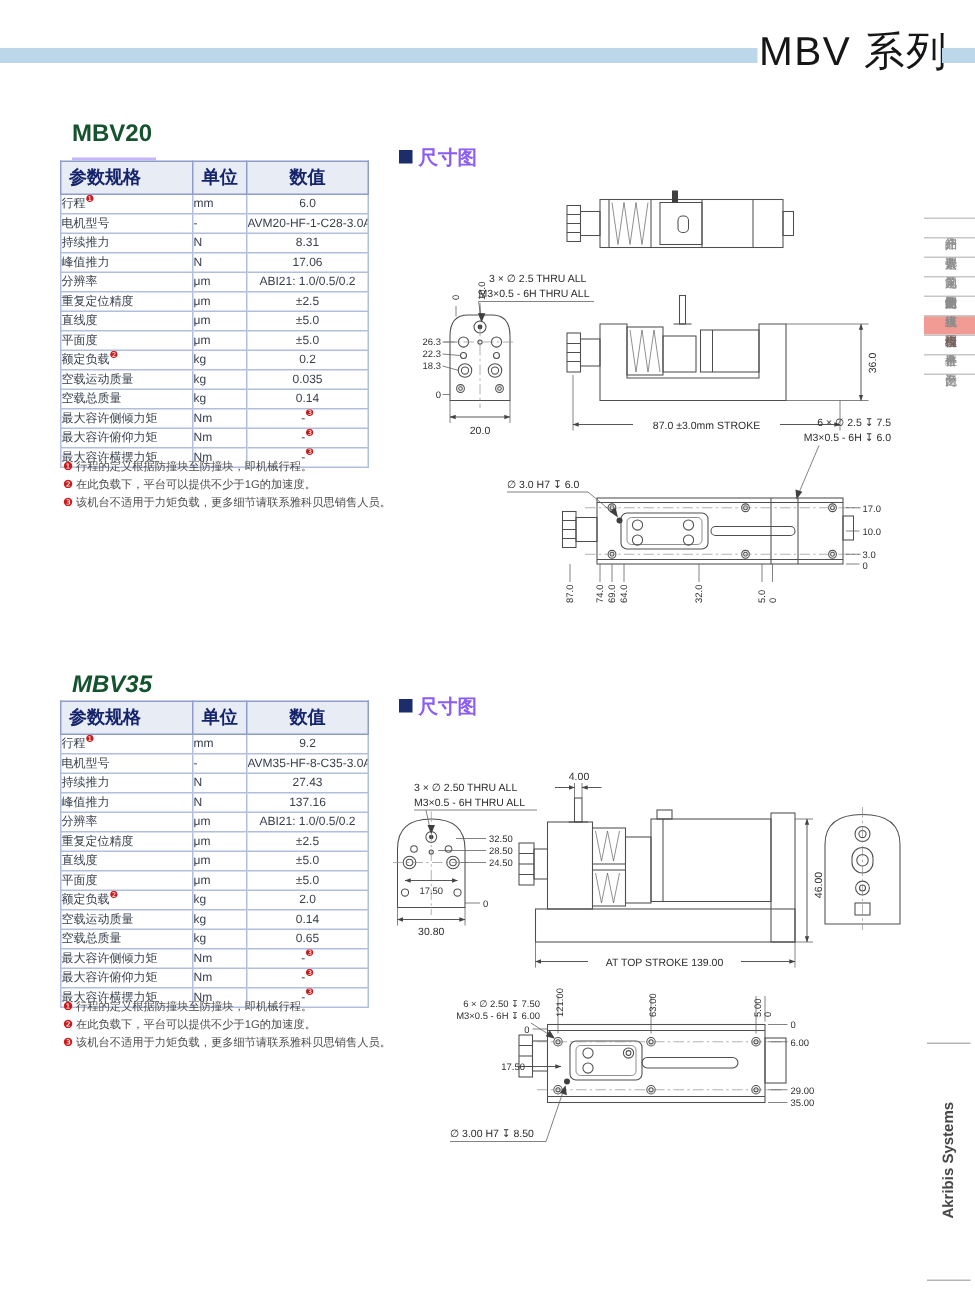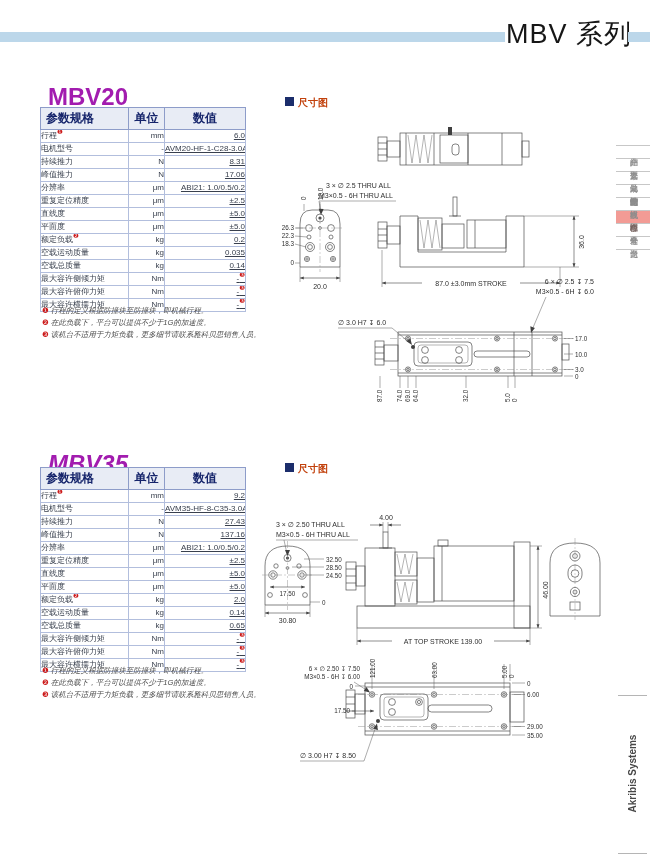--- a/index.html
+++ b/index.html
@@ -7,43 +7,43 @@
     width:650px;height:864px;position:relative;background:#ffffff;overflow:hidden;
     font-family:"Liberation Sans","DejaVu Sans",sans-serif;color:#222;
   }
   
   .bar{position:absolute;height:10px;background:#bcd7ea;}
   .bar-left{left:0;top:32px;width:505px;}
   .bar-right{right:0;top:32px;width:22px;}
   .page-title{position:absolute;left:506px;top:16px;width:120px;text-align:center;
     font-size:27px;font-weight:500;color:#161616;letter-spacing:1px;white-space:nowrap;}
   
-  .model-title{position:absolute;left:48px;font-size:24px;font-weight:700;color:#a21caf;
+  .model-title{position:absolute;left:48px;font-size:16px;font-weight:700;color:#14532d;
     border-bottom:2px solid #c4b5fd;padding:0 3px 2px 0;line-height:26px;}
   .model-title.m20{top:64px;}
   .model-title.m35{top:431px;font-style:italic;}
   table.spec{position:absolute;left:40px;width:205px;border-collapse:collapse;table-layout:fixed;
     border:1.5px solid #5d6cae;background:#fff;}
   table.spec.m20{top:107px;}
   table.spec.m35{top:467px;}
   table.spec th{background:#e8ecf5;color:#15246b;font-size:12px;font-weight:700;
     height:21px;border:1px solid #8d9cc9;padding:0 3px;}
   table.spec th.c1{text-align:left;padding-left:5px;}
   table.spec td{border:0.8px solid #b2bedd;height:12px;padding:0;font-size:8px;color:#39404e;
     line-height:12px;white-space:nowrap;overflow:hidden;}
   td.lbl{text-align:left;padding-left:4px;}
-  td.unit{text-align:right;}
-  td.val{text-align:right;font-size:7.5px;color:#2b313c;text-decoration:underline;}
+  td.unit{text-align:left;}
+  td.val{text-align:center;font-size:7.5px;color:#2b313c;}
   .colw1{width:88px;} .colw2{width:36px;} .colw3{width:81px;}
   sup.fn{color:#cc1a1a;font-size:6.5px;line-height:0;}
-  .fnotes{position:absolute;left:42px;width:232px;font-size:7.5px;color:#4c4c4c;line-height:12px;font-style:italic;}
+  .fnotes{position:absolute;left:42px;width:232px;font-size:7.5px;color:#4c4c4c;line-height:12px;}
   .fnotes.m20{top:305px;}
   .fnotes.m35{top:665px;}
   .fnmark{color:#cc1a1a;margin-right:2px;font-size:7.5px;}
-  .draw-head{position:absolute;left:266px;font-size:10px;font-weight:700;color:#c2410c;margin-left:19px;}
+  .draw-head{position:absolute;left:266px;font-size:13px;font-weight:700;color:#8b5cf6;}
   .draw-head.m20{top:96px;}
   .draw-head.m35{top:462px;}
   .draw-head .sq{display:inline-block;width:9px;height:9px;background:#1b2d6b;margin-right:4px;}
   
   .sidebar{position:absolute;right:0;top:145px;width:34px;}
   .side-tab{border-top:1px solid #c7c7c7;padding:6px 0;display:flex;justify-content:center;}
   .side-tab:last-child{border-bottom:1px solid #c7c7c7;}
   .side-tab span{writing-mode:vertical-rl;text-orientation:upright;font-size:8px;
     letter-spacing:0;color:#8d8d8d;line-height:12px;}
   .side-tab.active{background:#f29b95;}

